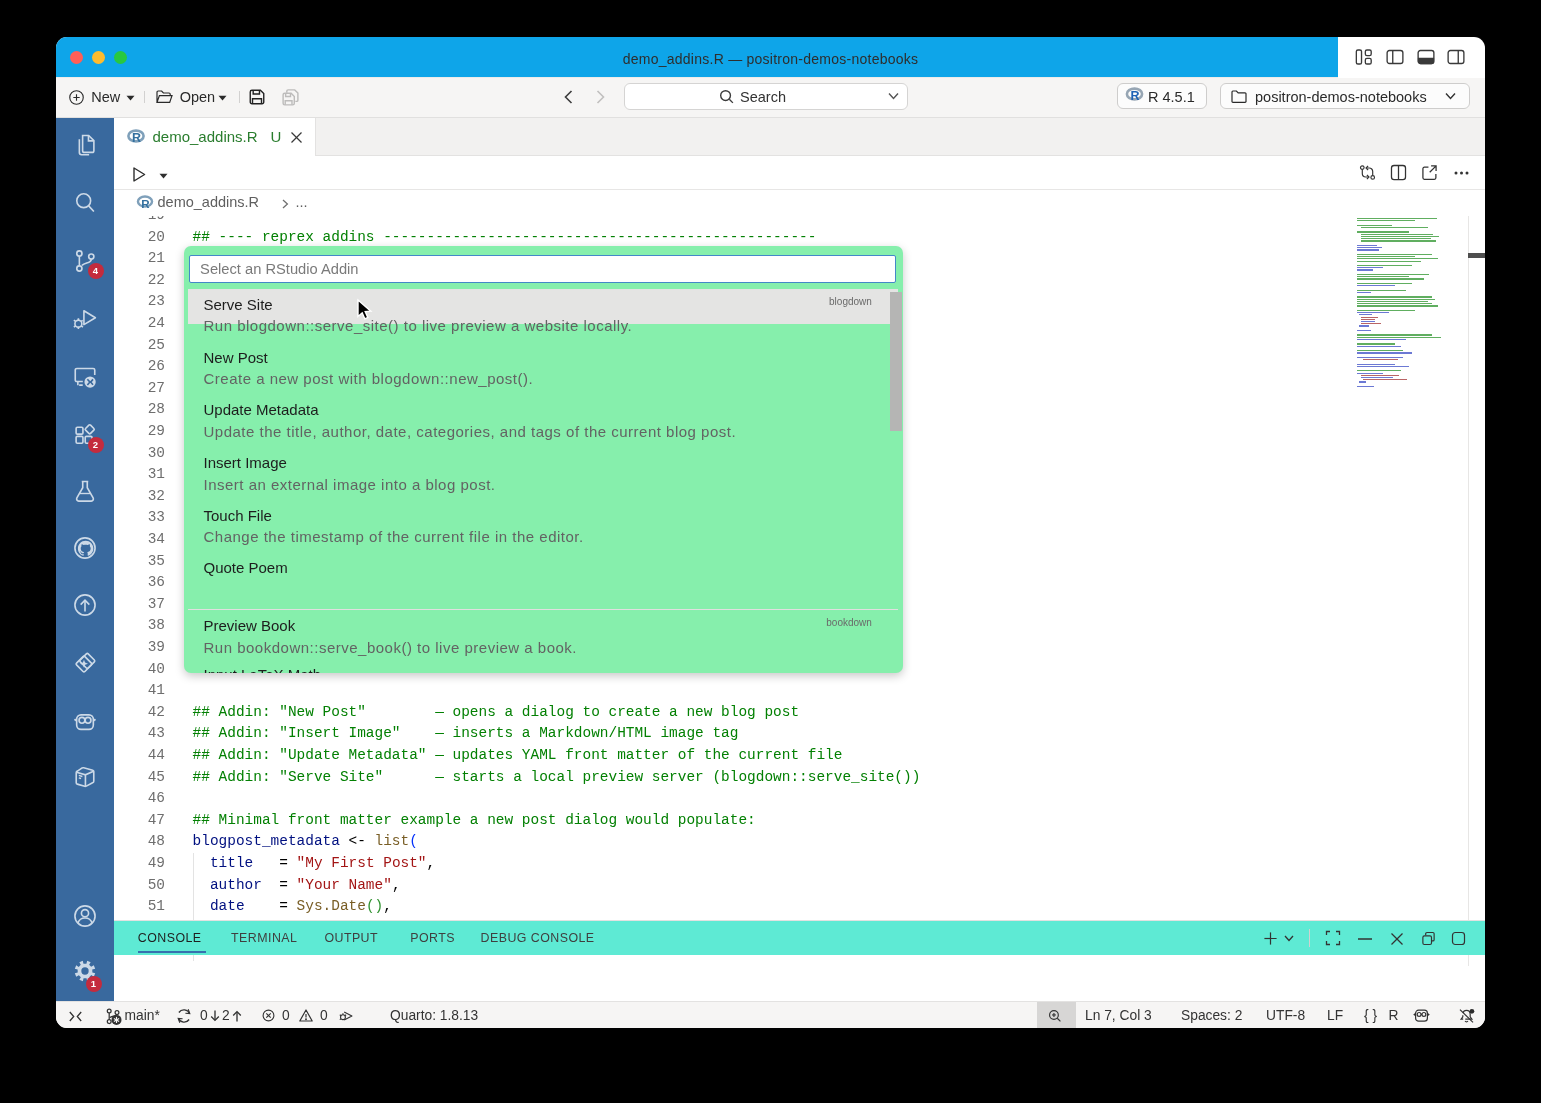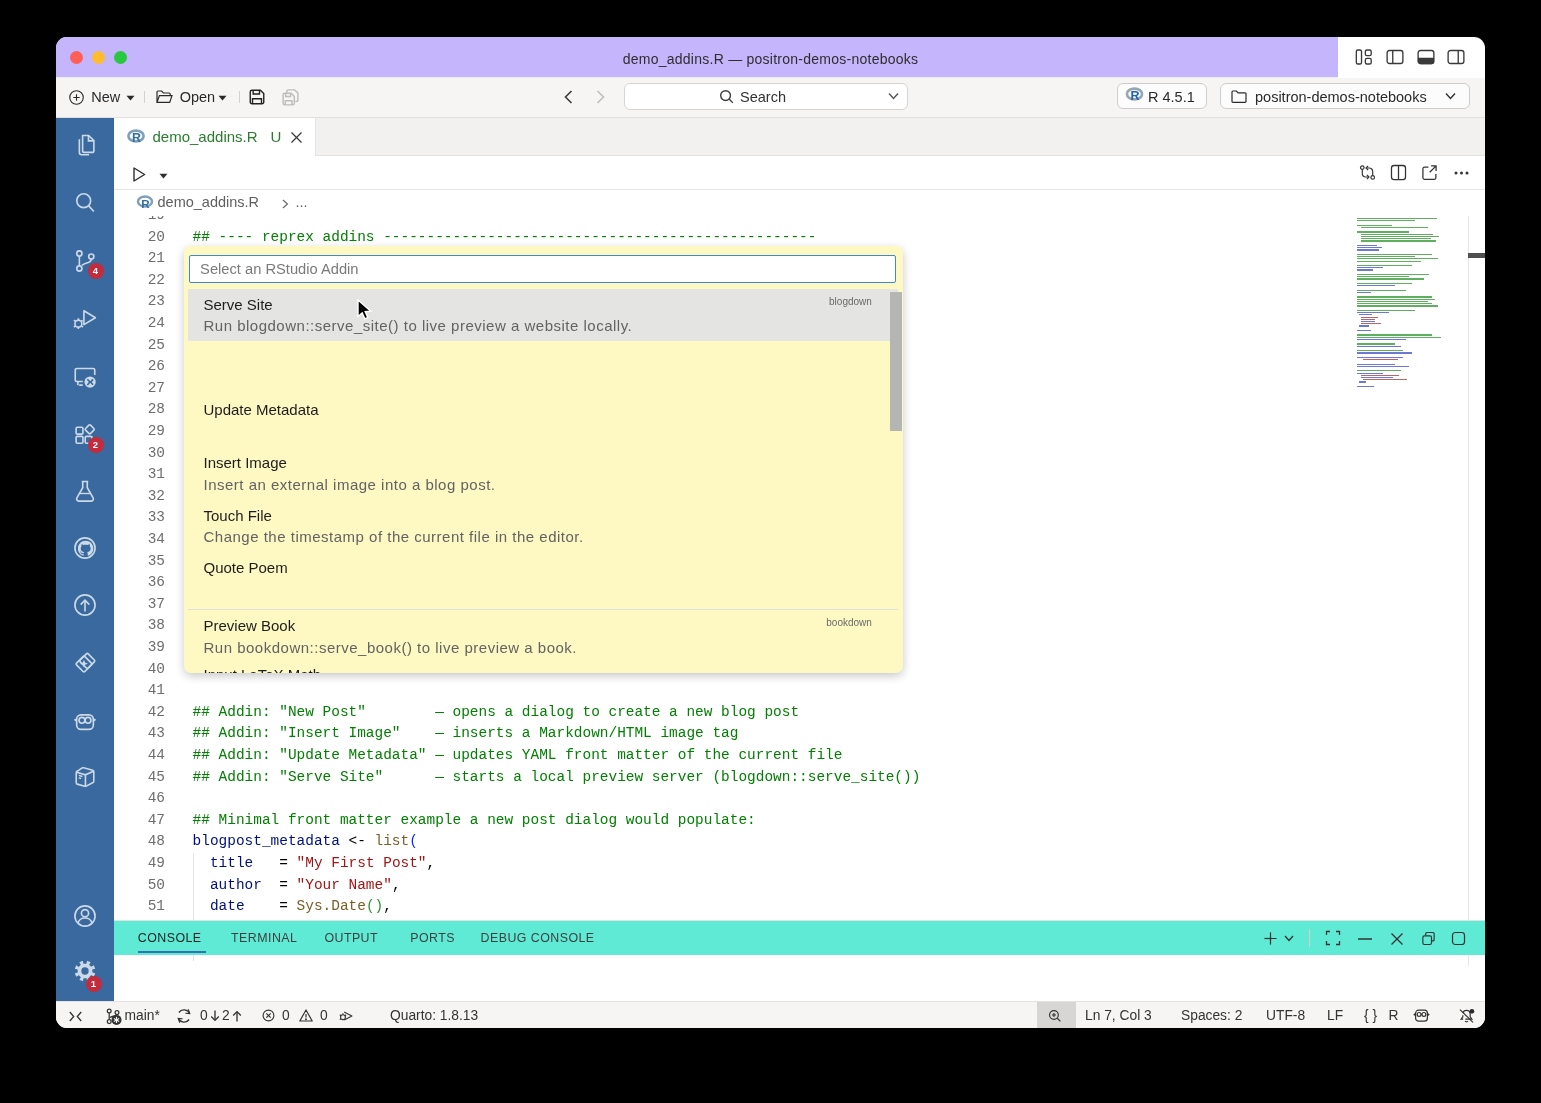--- a/index.html
+++ b/index.html
@@ -1,20 +1,20 @@
 <!DOCTYPE html>
 <html><head><meta charset="utf-8"><title>demo_addins.R</title>
 <style>
 *{margin:0;padding:0;box-sizing:border-box}
 html,body{width:1541px;height:1103px;background:#000;overflow:hidden}
 body{font-family:"Liberation Sans",sans-serif;-webkit-font-smoothing:antialiased}
 #win{position:absolute;left:56px;top:37px;width:1429px;height:991px;background:#fff;border-radius:11px;overflow:hidden}
 #win *{position:absolute}
 
-#titlebar{left:0;top:0;width:1282px;height:41px;background:#c4b5fd;border-bottom:1px solid #ececeb}
+#titlebar{left:0;top:0;width:1282px;height:41px;background:#0ea5e9;border-bottom:1px solid #ececeb}
 #toolbar{left:0;top:41px;width:1429px;height:40px;background:#f6f5f4;border-bottom:1px solid #e1e0df}
 .tl{border-radius:50%;width:13px;height:13px;top:13.5px}
 #wtitle{left:0;width:1429px;top:13.5px;text-align:center;font-size:14px;color:#2e2e2e;letter-spacing:.25px}
 .ticon{top:11px}
 
 .tbtxt{font-size:14.5px;color:#2a2a2a;top:52px}
 .tsep{width:1px;height:12px;background:#d2d1d0;top:54px}
 #searchbox{left:568px;top:46px;width:284px;height:27px;background:#fff;border:1px solid #d5d4d3;border-radius:6px}
 #rbtn{left:1061px;top:45.5px;width:90px;height:26px;background:#fcfcfc;border:1px solid #cecdcc;border-radius:6px}
 #fbtn{left:1164px;top:45.5px;width:250px;height:26px;background:#fcfcfc;border:1px solid #cecdcc;border-radius:6px}
@@ -44,24 +44,24 @@
 #ovrh{left:1354.2px;top:36.7px;width:17.3px;height:5.5px;background:#4e4e4e}
 
 #panel{left:57.5px;top:883px;width:1462px;height:35px;background:#5eead4;border-top:1px solid #e3e2e1}
 #panel .pt{top:10px;font-size:12.4px;color:#3f3f3f;letter-spacing:.45px}
 #cunder{left:24px;top:30px;width:68px;height:2px;background:#3770ae}
 
 #sbar{left:0;top:964px;width:1429px;height:27px;background:#f6f5f4;border-top:1px solid #e3e2e1}
 #sbar .st{top:5.5px;font-size:13.8px;color:#333}
 #zoombox{left:981px;top:0;width:39px;height:27px;background:#d7d6d5}
 
-#qp{left:127.6px;top:209px;width:719.2px;height:427px;background:#fef9c3;border-radius:7px;box-shadow:0 3px 10px rgba(0,0,0,.22);overflow:hidden}
+#qp{left:127.6px;top:209px;width:719.2px;height:427px;background:#86efac;border-radius:7px;box-shadow:0 3px 10px rgba(0,0,0,.22);overflow:hidden}
 #qpin{left:5.9px;top:8.6px;width:706.5px;height:28.2px;background:#fff;border:1.6px solid #4488c8;border-radius:2px}
 #qpph{left:16.5px;top:14.5px;font-size:14.7px;color:#7a7a7a}
-.qpi{left:4.9px;width:709.4px;height:52px}
+.qpi{left:4.9px;width:709.4px;height:35px}
 .qpi.sel{background:#e4e4e3}
 .qpt{left:15px;top:6.5px;font-size:15px;color:#1d1d1d;white-space:nowrap}
 .qpb{right:26px;top:6.5px;color:#6a6a6a;font-size:10px}
 .qpd{left:15px;top:28px;font-size:15px;color:#636363;white-space:nowrap;letter-spacing:.5px}
 .qpsep{left:4.9px;width:709.4px;height:1px;background:#e0e0df}
 #qpsb{left:706.4px;top:46px;width:12.4px;height:139px;background:#b5b5b4}
 svg{overflow:visible}
 </style></head>
 <body>
 <div id="win">
@@ -517,22 +517,27 @@
   </div>
 
   <div id="qp">
     <div id="qpin"></div>
     <div id="qpph">Select an RStudio Addin</div>
 <div class="qpi sel" style="top:43.4px">
         <div class="qpt">Serve Site</div>
         <div class="qpb">blogdown</div>
         <div class="qpd">Run blogdown::serve_site() to live preview a website locally.</div>
       </div>
+<div class="qpi" style="top:96.1px">
+        <div class="qpt">New Post</div>
+        <div class="qpd">Create a new post with blogdown::new_post().</div>
+      </div>
 <div class="qpi" style="top:148.8px">
         <div class="qpt">Update Metadata</div>
+        <div class="qpd">Update the title, author, date, categories, and tags of the current blog post.</div>
       </div>
 <div class="qpi" style="top:201.5px">
         <div class="qpt">Insert Image</div>
         <div class="qpd">Insert an external image into a blog post.</div>
       </div>
 <div class="qpi" style="top:254.2px">
         <div class="qpt">Touch File</div>
         <div class="qpd">Change the timestamp of the current file in the editor.</div>
       </div>
 <div class="qpi" style="top:306.9px">

